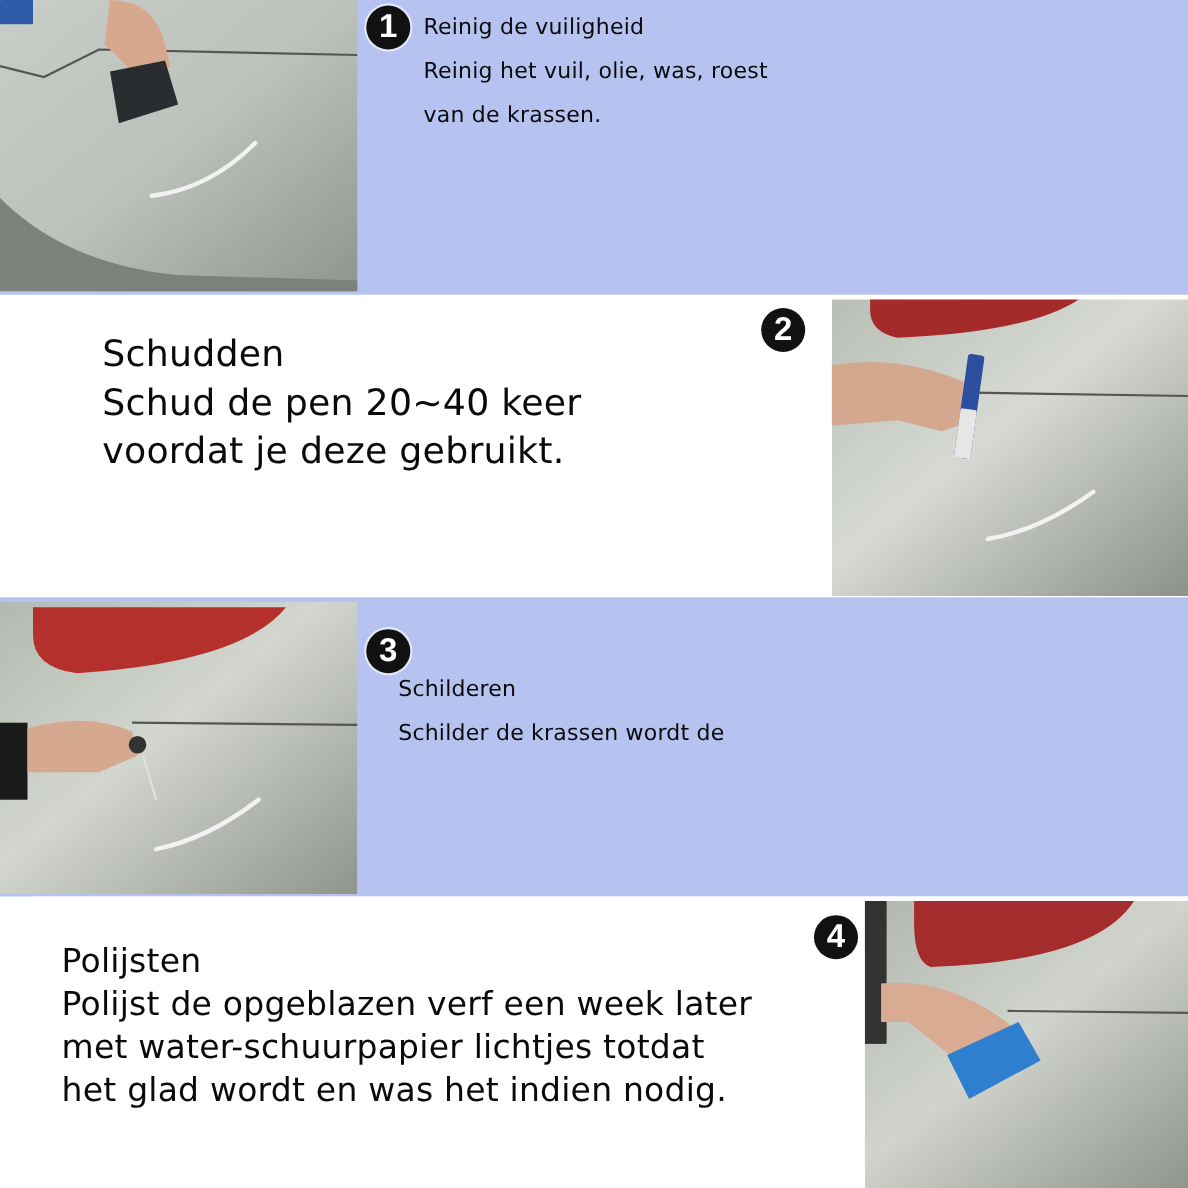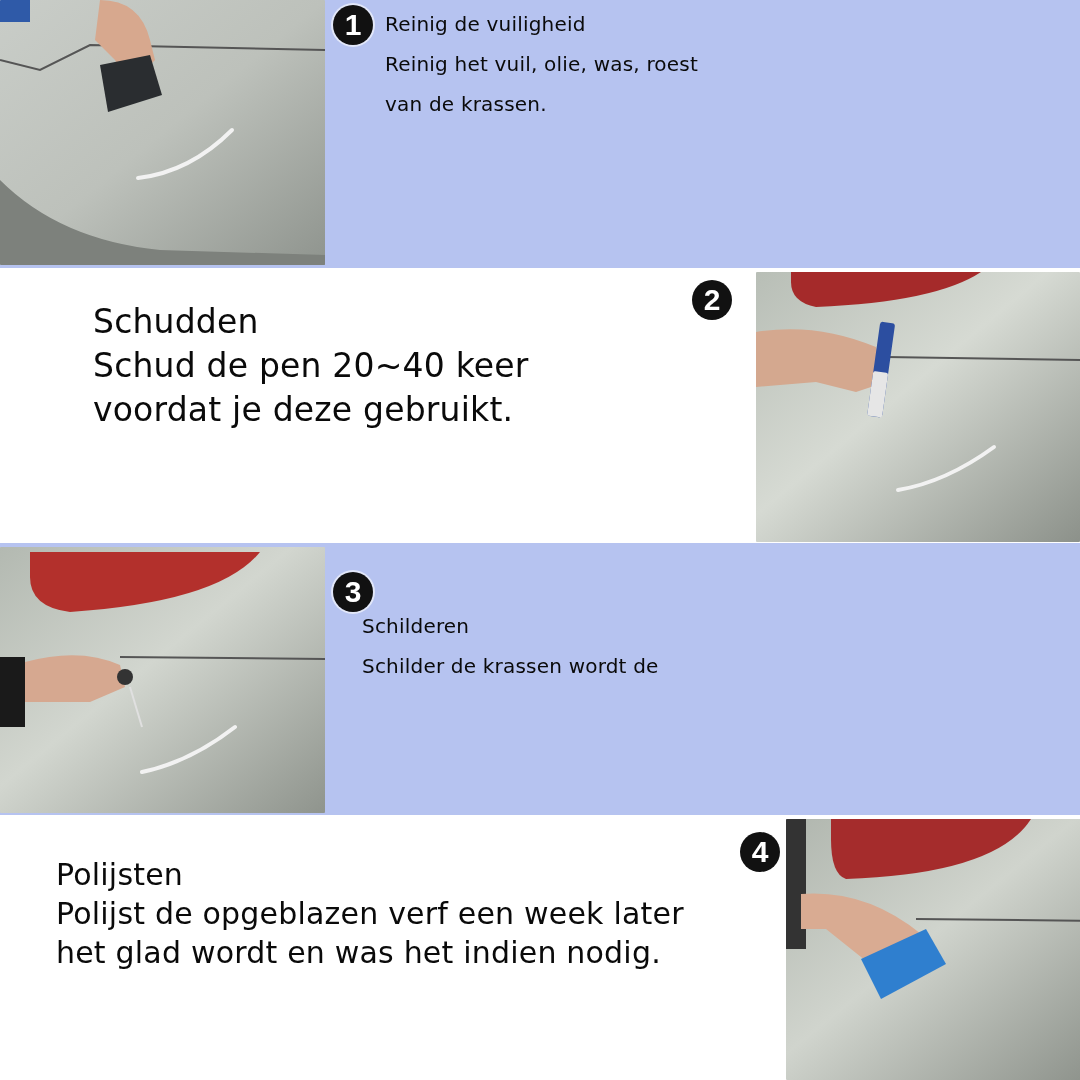--- a/index.html
+++ b/index.html
@@ -97,20 +97,21 @@
   <div class="txt" style="left:362px;top:22px;margin-top:41px;">
     <div>Schilderen</div>
     <div>Schilder de krassen wordt de</div>
   </div>
 </section>
 
 <section class="band wht" style="top:815px;height:232px;margin-left:28px;">
   <div class="txt" style="left:28px;top:40px;font-size:30px;line-height:39px;">
     <div>Polijsten</div>
     <div>Polijst de opgeblazen verf een week later</div>
+    <div>met water-schuurpapier lichtjes totdat</div>
     <div>het glad wordt en was het indien nodig.</div>
   </div>
   <div class="num" style="left:712px;top:17px;">4</div>
   <div class="photo" style="left:758px;top:4px;width:322px;height:261px;">
     <svg viewBox="0 0 322 261" preserveAspectRatio="none">
       <defs>
         <linearGradient id="g4" x1="0" y1="0" x2="1" y2="1">
           <stop offset="0" stop-color="#b0b6ae"></stop>
             <stop offset="0.45" stop-color="#d0d4cd"></stop>
             <stop offset="1" stop-color="#8a8f88"></stop>

